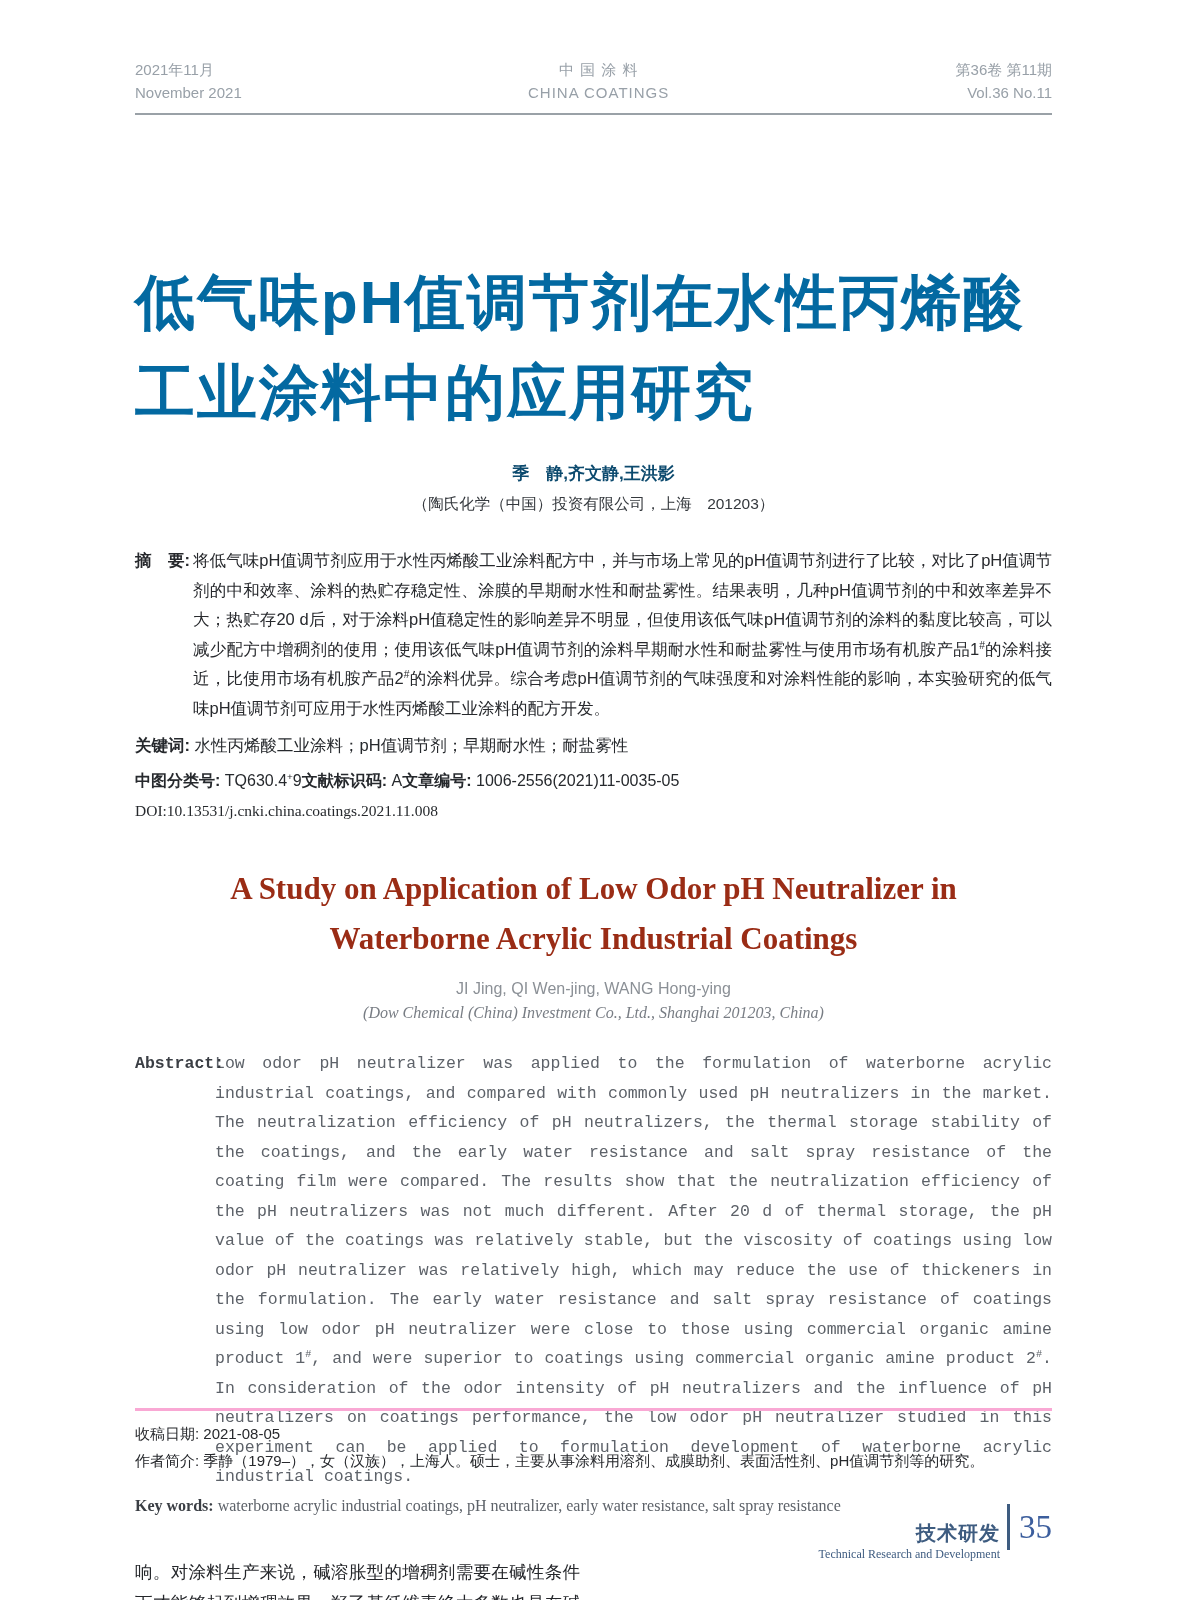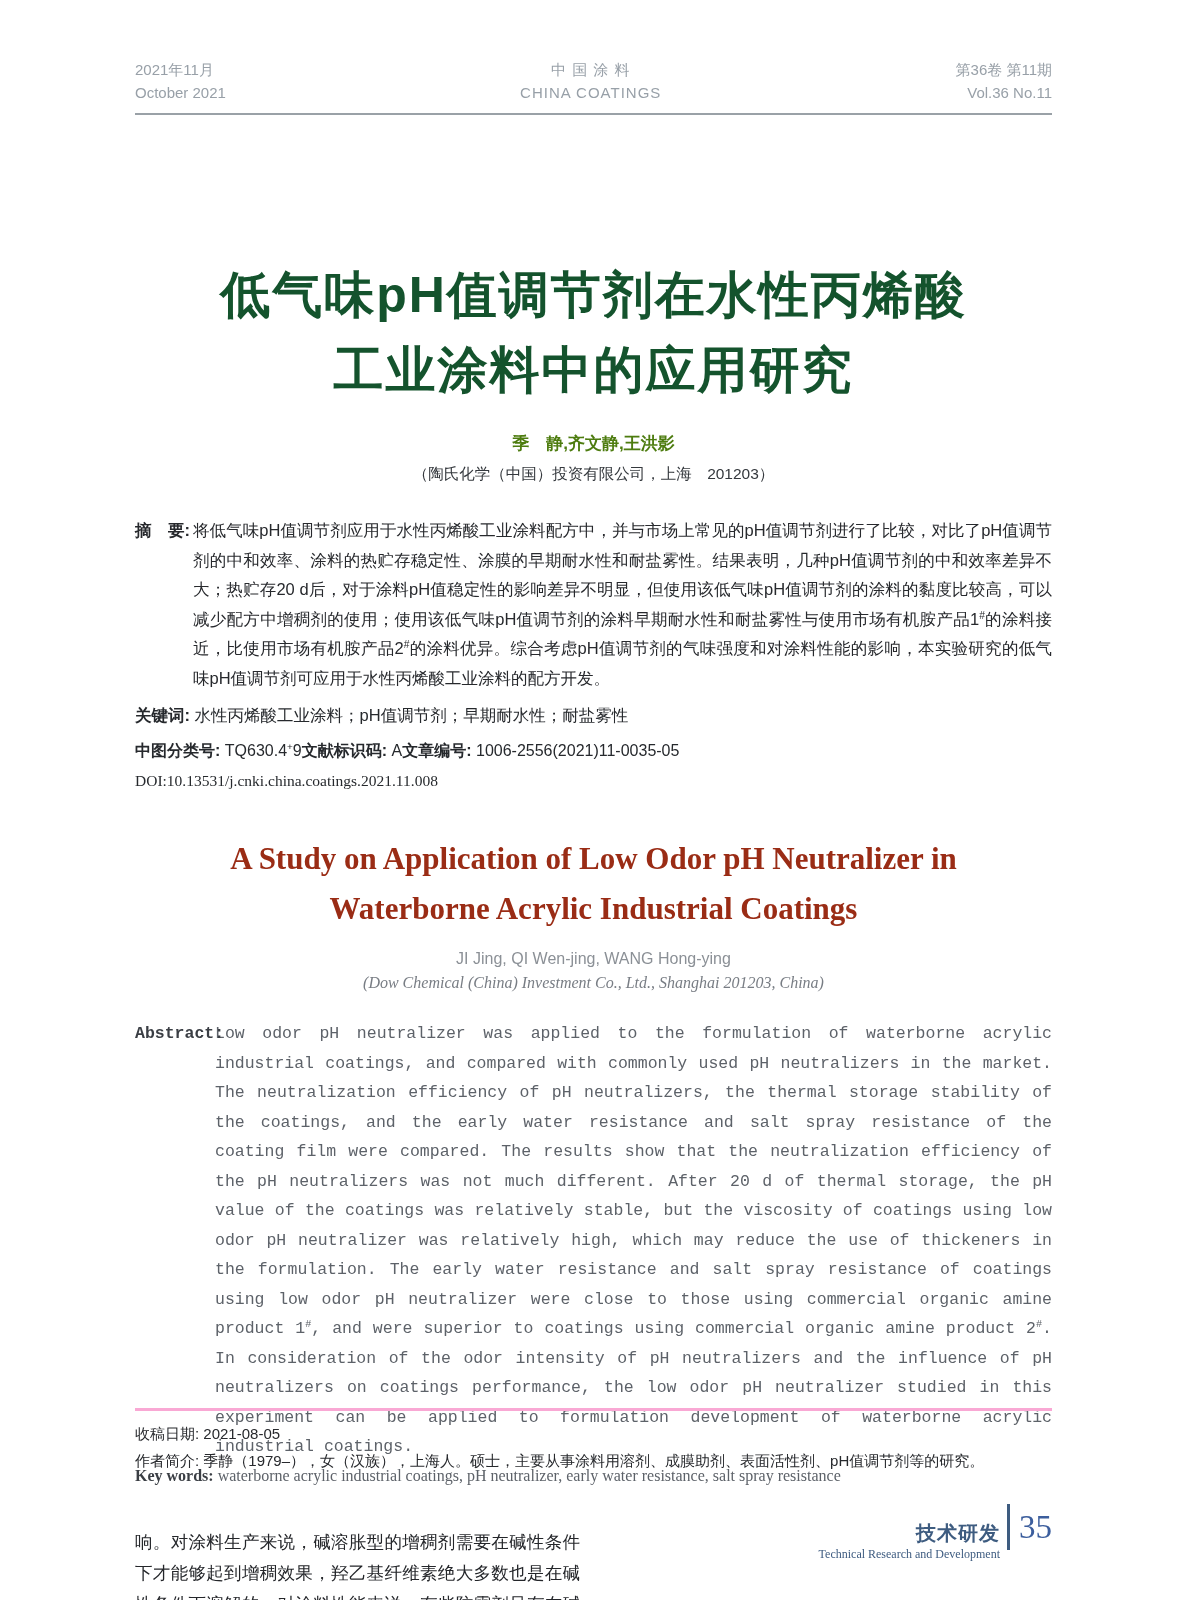--- a/index.html
+++ b/index.html
@@ -15,24 +15,24 @@
   .journal-header {
     display:flex; justify-content:space-between; align-items:flex-end;
     padding-top:58px; padding-bottom:9px; border-bottom:2px solid #9aa1a7;
     color:#98a0a8; font-size:15px; line-height:23px;
   }
   .journal-header .hc { text-align:center; letter-spacing:1px; }
   .journal-header .hr { text-align:right; }
 
   
   .cn-title {
-    margin-top:143px; text-align:center; color:#14532d;
-    font-size:50px; font-weight:bold; line-height:1.5; letter-spacing:2px;
+    margin-top:143px; color:#0369a1;
+    font-size:60px; font-weight:bold; line-height:1.5; letter-spacing:2px;
   }
-  .cn-authors { margin-top:24px; text-align:center; font-size:17px; font-weight:bold; color:#4d7c0f; }
+  .cn-authors { margin-top:24px; text-align:center; font-size:17px; font-weight:bold; color:#0c4a6e; }
   .cn-affil   { margin-top:9px;  text-align:center; font-size:15.5px; color:#34383d; }
 
   
   .abs-cn {
     margin-top:31px; position:relative; padding-left:58px;
     font-size:16.5px; line-height:29.5px; text-align:justify; color:#27292d;
   }
   .abs-cn .hang-label { position:absolute; left:0; top:0; font-weight:bold; }
   .kw-cn { margin-top:8px; font-size:16.5px; line-height:29px; }
   .kw-cn .lbl { font-weight:bold; }
@@ -89,21 +89,21 @@
 </style>
 </head>
 <body>
 
 <div class="page">
   <div class="content">
 
     <div class="journal-header">
       <div class="hl">
         <div>2021年11月</div>
-        <div>October 2021</div>
+        <div>November 2021</div>
       </div>
       <div class="hc">
         <div>中 国 涂 料</div>
         <div>CHINA COATINGS</div>
       </div>
       <div class="hr">
         <div>第36卷 第11期</div>
         <div>Vol.36  No.11</div>
       </div>
     </div>

